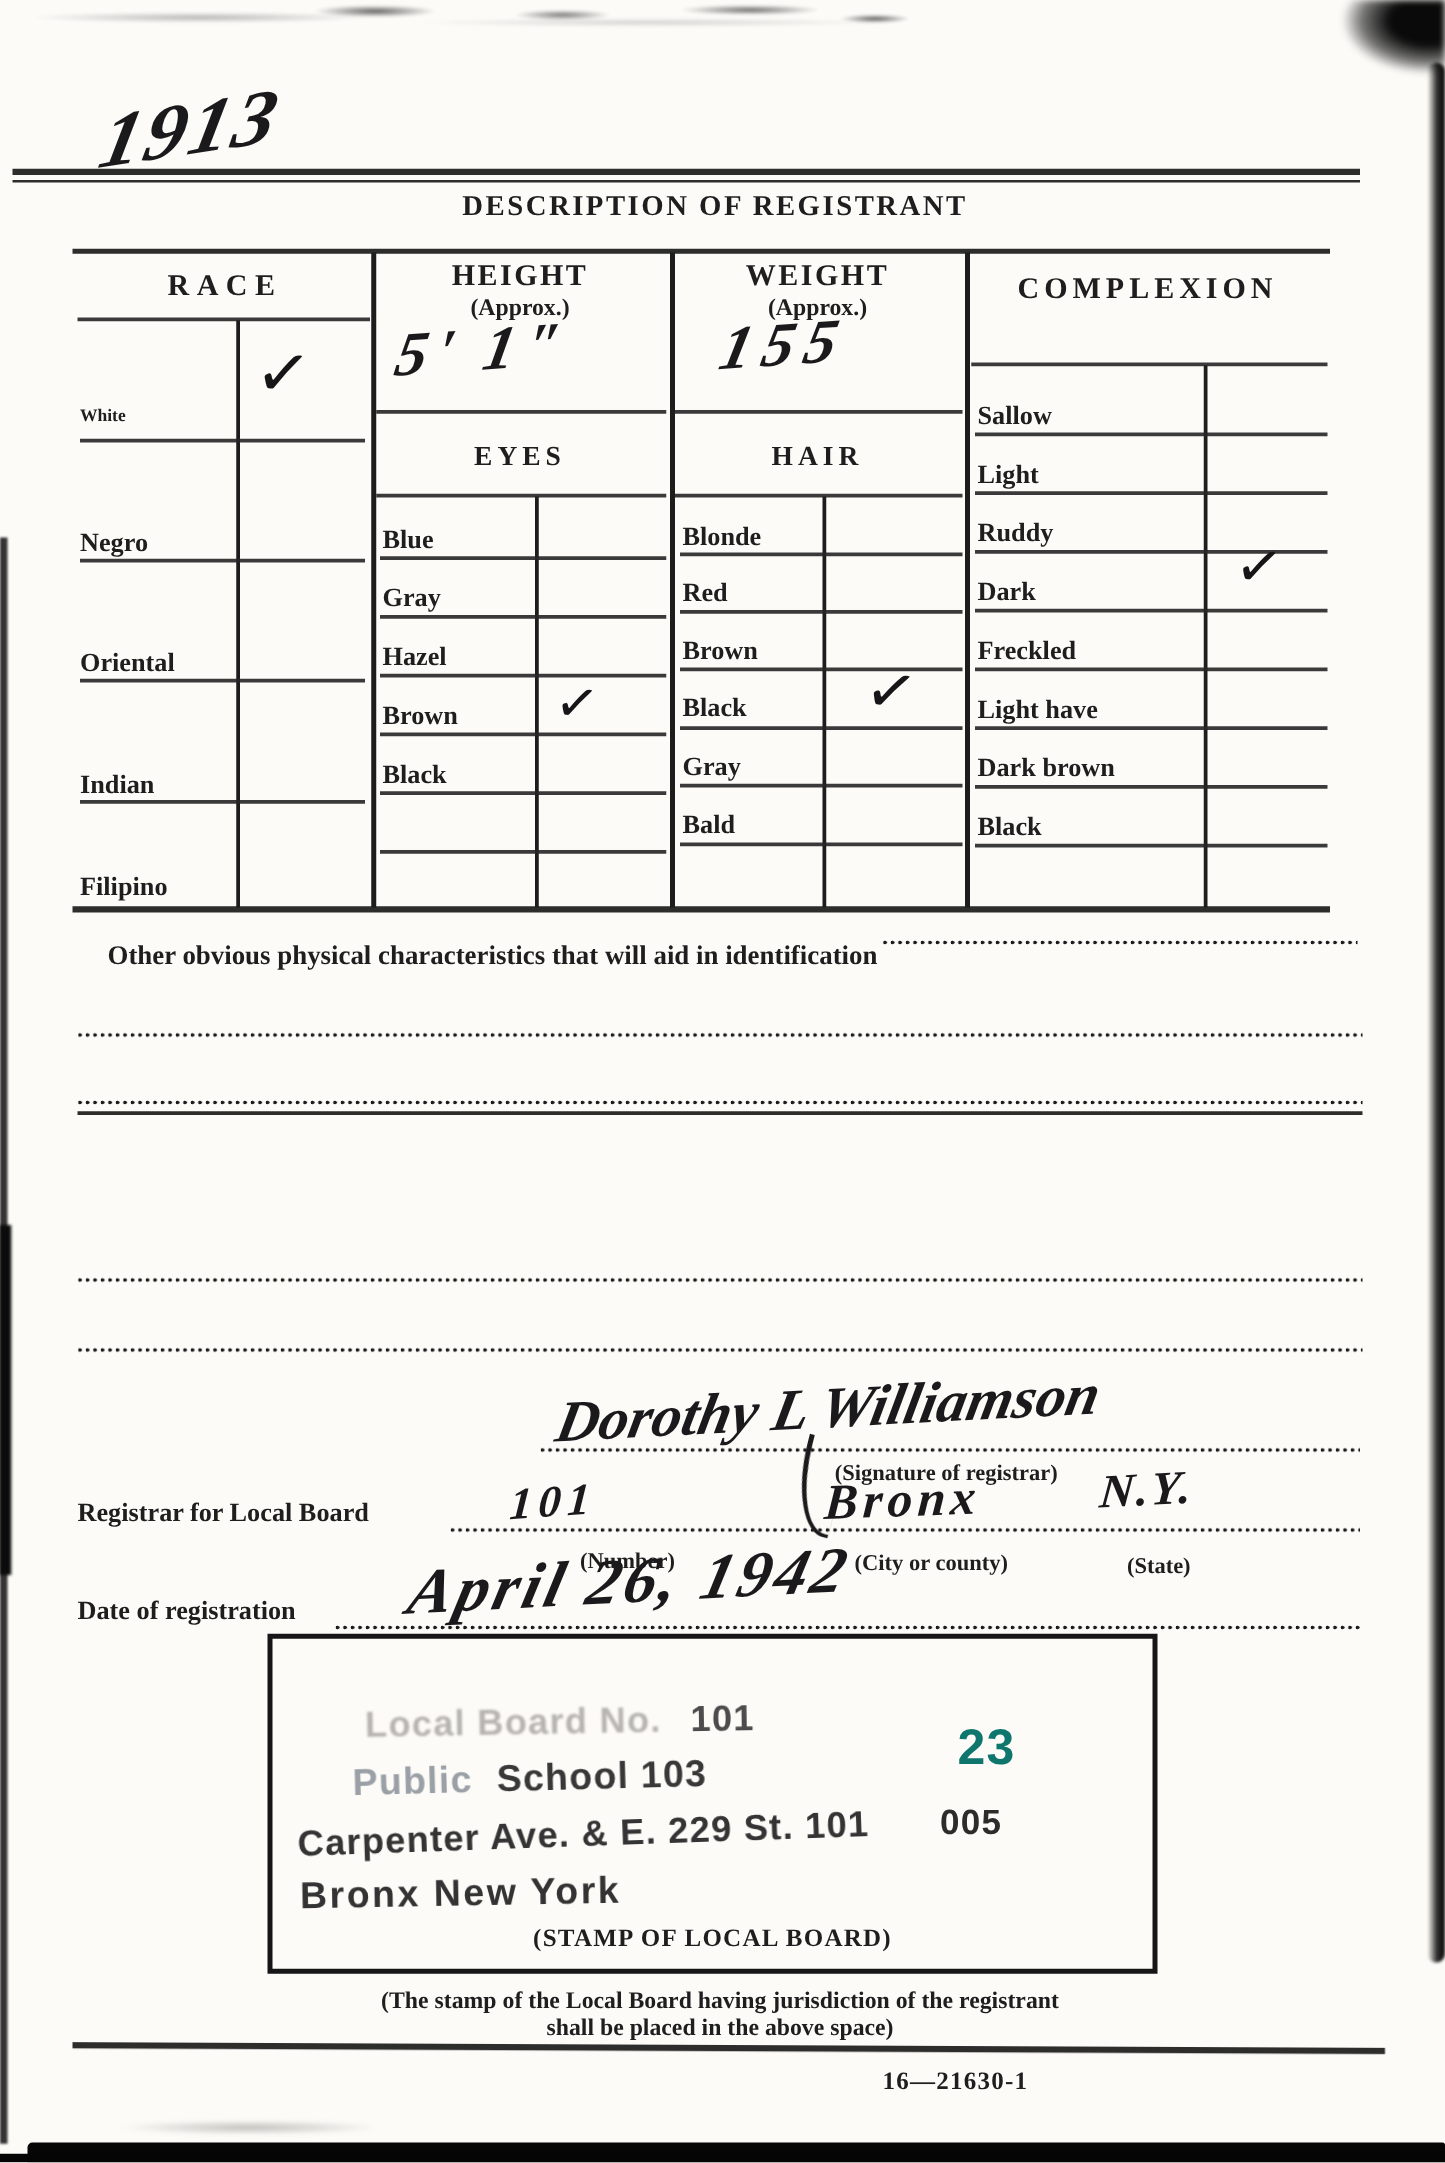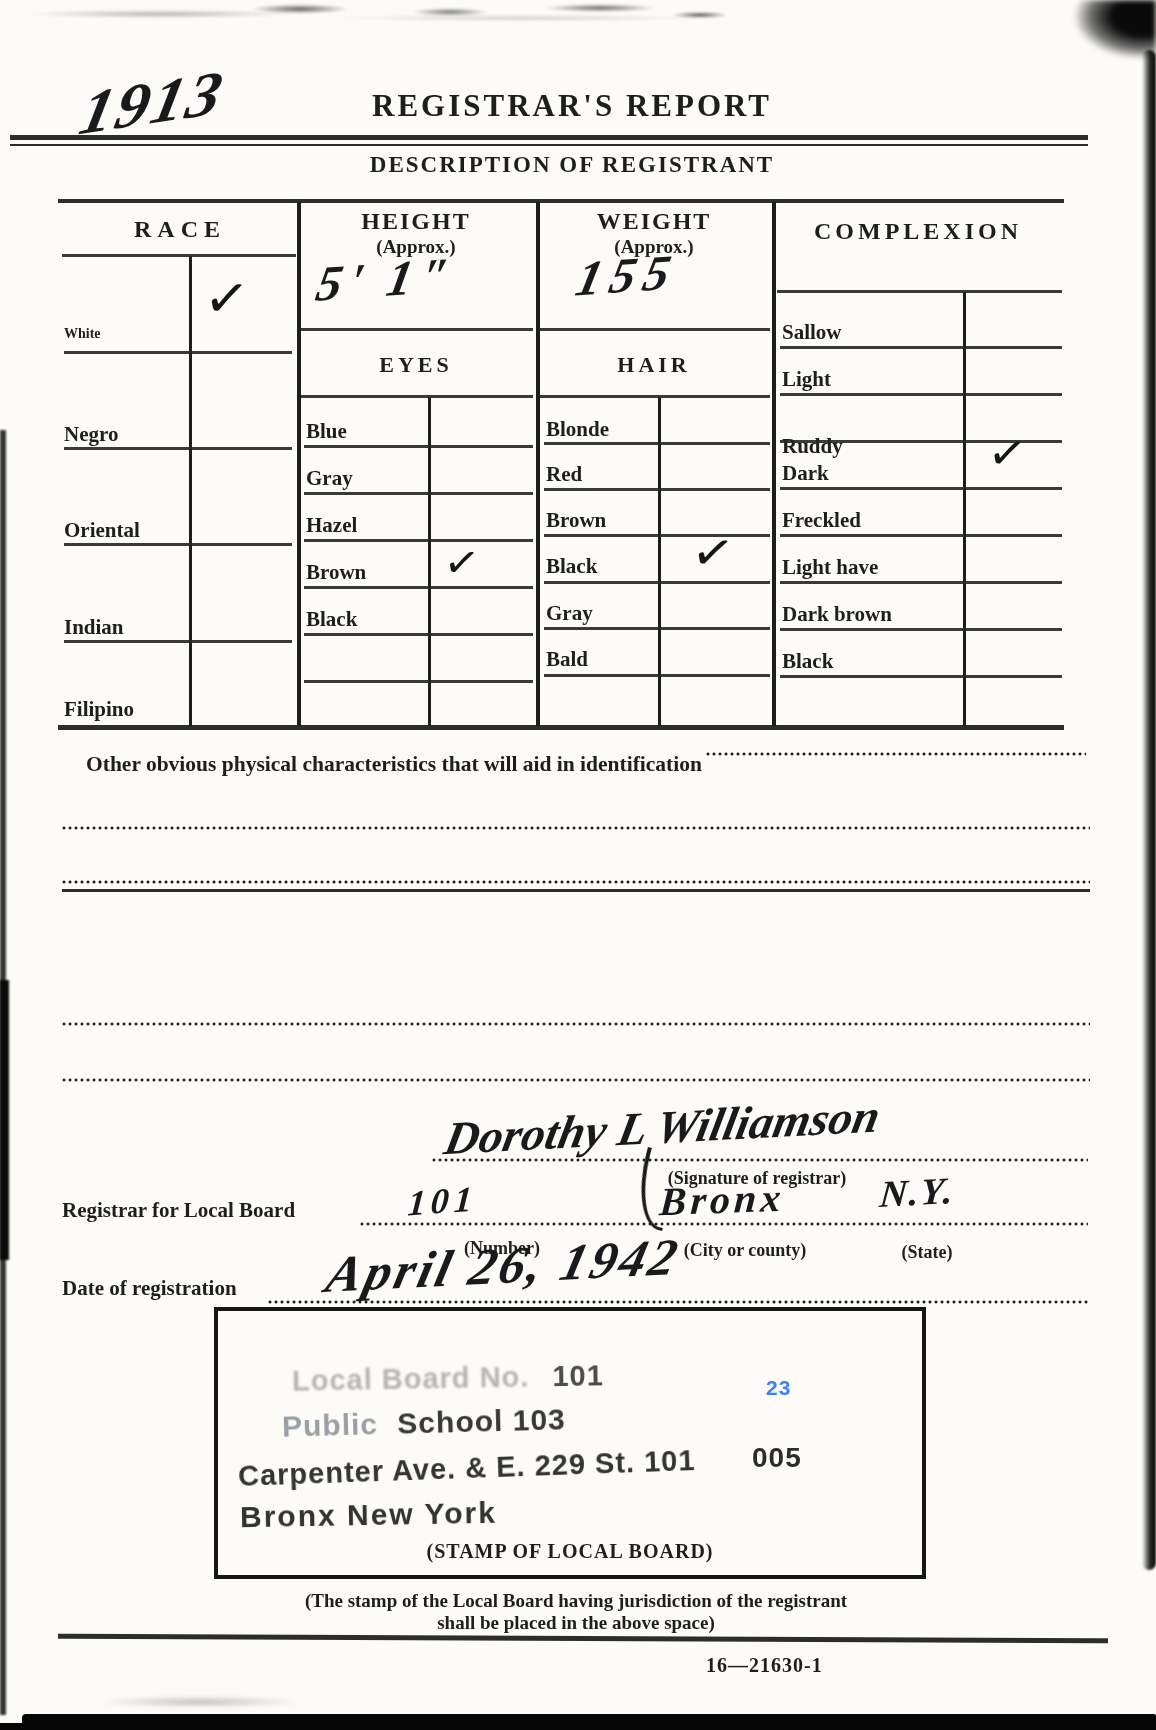--- a/index.html
+++ b/index.html
@@ -49,21 +49,20 @@
     background:linear-gradient(90deg, transparent 0%, rgba(8,8,8,.85) 55%, #070707 100%);"></div>
   <div class="art" style="left:0;top:430px;width:6px;height:1285px;background:#121212;filter:blur(1px);opacity:.85;"></div>
   <div class="art" style="left:0;top:980px;width:9px;height:280px;background:#0b0b0b;filter:blur(1.2px);"></div>
   <div class="art" style="left:22px;top:1714px;width:1134px;height:16px;background:#060606;border-radius:4px 2px 0 0;filter:blur(.6px);"></div>
   <div class="art" style="left:0;top:1723px;width:1156px;height:7px;background:#050505;"></div>
   <div class="art" style="left:60px;top:1694px;width:280px;height:16px;filter:blur(2px);
     background:radial-gradient(ellipse 140px 7px at 50% 50%, rgba(120,118,114,.5), transparent 75%);"></div>
 
   <div class="hand" style="left:84px;top:66px;font-size:64px;transform:skewX(-20deg) rotate(-9deg);letter-spacing:2px;">1913</div>
 
-  <div class="abs prt ctr" style="left:572px;top:88px;font-size:31px;letter-spacing:3px;">REGISTRAR'S REPORT</div>
 
   <div class="rule" style="left:10px;top:135px;width:1078px;height:5px;"></div>
   <div class="rule" style="left:10px;top:144px;width:1078px;height:2px;"></div>
 
   <div class="abs prt ctr" style="left:572px;top:152px;font-size:23px;letter-spacing:2px;">DESCRIPTION OF REGISTRANT</div>
 
   <div class="rule" style="left:58px;top:199px;width:1006px;height:4px;"></div>
   <div class="rule" style="left:58px;top:725px;width:1006px;height:5px;"></div>
 
   <div class="vline" style="left:189px;top:256px;height:470px;"></div>
@@ -132,21 +131,21 @@
 
   <div class="check" style="left:692px;top:528px;font-size:50px;transform:rotate(10deg);">✓</div>
 
   <div class="abs prt ctr" style="left:918px;top:218px;font-size:24px;letter-spacing:4px;">COMPLEXION</div>
   <div class="ul" style="left:777px;top:290px;width:285px;"></div>
 
   <div class="abs prt" style="left:782px;top:320px;font-size:21px;">Sallow</div>
   <div class="ul" style="left:780px;top:346px;width:282px;"></div>
   <div class="abs prt" style="left:782px;top:367px;font-size:21px;">Light</div>
   <div class="ul" style="left:780px;top:393px;width:282px;"></div>
-  <div class="abs prt" style="left:782px;top:414px;font-size:21px;margin-top:20px;">Ruddy</div>
+  <div class="abs prt" style="left:782px;top:414px;font-size:21px;">Ruddy</div>
   <div class="ul" style="left:780px;top:440px;width:282px;"></div>
   <div class="abs prt" style="left:782px;top:461px;font-size:21px;">Dark</div>
   <div class="ul" style="left:780px;top:487px;width:282px;"></div>
   <div class="abs prt" style="left:782px;top:508px;font-size:21px;">Freckled</div>
   <div class="ul" style="left:780px;top:534px;width:282px;"></div>
   <div class="abs prt" style="left:782px;top:555px;font-size:21px;">Light have</div>
   <div class="ul" style="left:780px;top:581px;width:282px;"></div>
   <div class="abs prt" style="left:782px;top:602px;font-size:21px;">Dark brown</div>
   <div class="ul" style="left:780px;top:628px;width:282px;"></div>
   <div class="abs prt" style="left:782px;top:649px;font-size:21px;">Black</div>
@@ -185,21 +184,21 @@
   <div class="abs prt" style="left:62px;top:1276px;font-size:21px;">Date of registration</div>
   <div class="dots" style="left:268px;top:1300px;width:820px;"></div>
   <div class="hand" style="left:330px;top:1236px;font-size:52px;letter-spacing:3px;transform:skewX(-16deg) rotate(-3deg);">April 26, 1942</div>
 
   <div class="abs" style="left:214px;top:1307px;width:712px;height:272px;border:4px solid #161616;filter:blur(.2px);"></div>
 
   <div class="stamp" style="left:292px;top:1362px;font-size:29px;transform:rotate(-1deg);">
     <span style="color:#b7b4b0;filter:blur(.8px);">Local Board No.</span>
     <span style="color:#4c4c4c;margin-left:14px;">101</span>
   </div>
-  <div class="stamp" style="left:766px;top:1376px;font-size:21px;color:#3b82f6;">23</div>
+  <div class="stamp" style="left:766px;top:1376px;font-size:40px;color:#0f766e;">23</div>
   <div class="stamp" style="left:282px;top:1406px;font-size:30px;transform:rotate(-1.5deg);">
     <span style="color:#9aa0a6;filter:blur(.6px);">Public</span>
     <span style="color:#383838;margin-left:10px;">School 103</span>
   </div>
   <div class="stamp" style="left:752px;top:1442px;font-size:28px;color:#2c2c2c;">005</div>
   <div class="stamp" style="left:238px;top:1452px;font-size:29px;color:#343434;transform:rotate(-2deg);">Carpenter Ave. &amp; E. 229 St. 101</div>
   <div class="stamp" style="left:240px;top:1498px;font-size:30px;color:#333;letter-spacing:2px;transform:rotate(-1deg);">Bronx New York</div>
   <div class="abs prt ctr" style="left:570px;top:1540px;font-size:20px;letter-spacing:1px;">(STAMP OF LOCAL BOARD)</div>
 
   <div class="abs prt ctr" style="left:576px;top:1590px;font-size:19px;">(The stamp of the Local Board having jurisdiction of the registrant</div>

